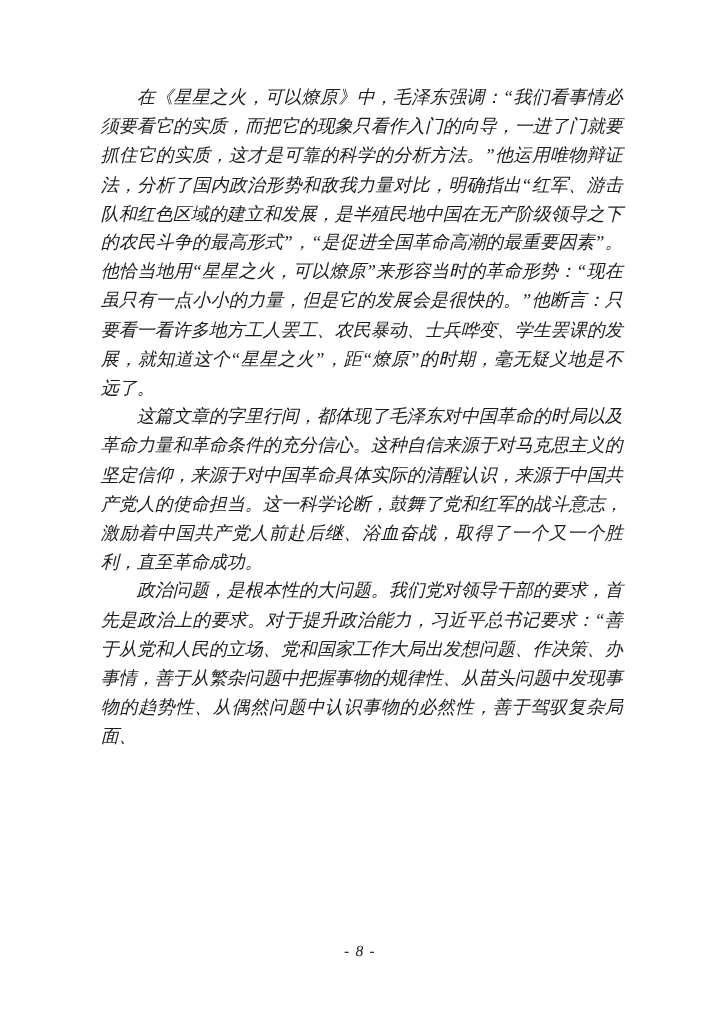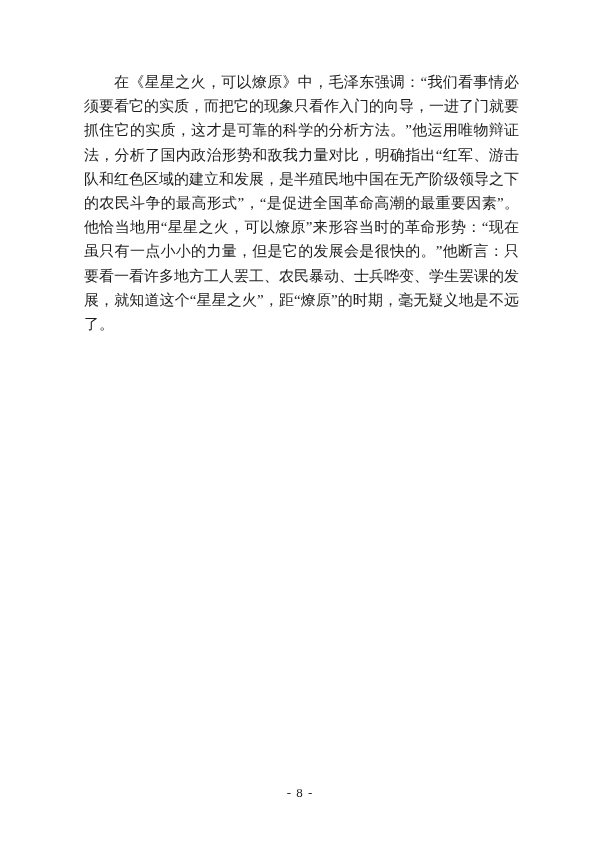--- a/index.html
+++ b/index.html
@@ -10,20 +10,21 @@
     background: #ffffff;
     overflow: hidden;
     font-family: "Liberation Serif", "DejaVu Serif", serif;
   }
 
   .page {
     position: relative;
     width: 600px;
     height: 713px;
     background: #ffffff;
+    font-style: italic;
   }
 
   .text-block {
     position: absolute;
     left: 84px;
     top: 70px;
     width: 435px;
     color: #1c1c1c;
     font-size: 15px;
     line-height: 24.2px;
@@ -49,19 +50,21 @@
     letter-spacing: 1px;
   }
 </style>
 </head>
 <body>
 
 <div class="page">
 
   <div class="text-block">
     <p>在《星星之火，可以燎原》中，毛泽东强调：“我们看事情必须要看它的实质，而把它的现象只看作入门的向导，一进了门就要抓住它的实质，这才是可靠的科学的分析方法。”他运用唯物辩证法，分析了国内政治形势和敌我力量对比，明确指出“红军、游击队和红色区域的建立和发展，是半殖民地中国在无产阶级领导之下的农民斗争的最高形式”，“是促进全国革命高潮的最重要因素”。他恰当地用“星星之火，可以燎原”来形容当时的革命形势：“现在虽只有一点小小的力量，但是它的发展会是很快的。”他断言：只要看一看许多地方工人罢工、农民暴动、士兵哗变、学生罢课的发展，就知道这个“星星之火”，距“燎原”的时期，毫无疑义地是不远了。</p>
+    <p>这篇文章的字里行间，都体现了毛泽东对中国革命的时局以及革命力量和革命条件的充分信心。这种自信来源于对马克思主义的坚定信仰，来源于对中国革命具体实际的清醒认识，来源于中国共产党人的使命担当。这一科学论断，鼓舞了党和红军的战斗意志，激励着中国共产党人前赴后继、浴血奋战，取得了一个又一个胜利，直至革命成功。</p>
+    <p>政治问题，是根本性的大问题。我们党对领导干部的要求，首先是政治上的要求。对于提升政治能力，习近平总书记要求：“善于从党和人民的立场、党和国家工作大局出发想问题、作决策、办事情，善于从繁杂问题中把握事物的规律性、从苗头问题中发现事物的趋势性、从偶然问题中认识事物的必然性，善于驾驭复杂局面、</p>
   </div>
 
   <div class="page-footer">
     <span>- 8 -</span>
   </div>
 
 </div>
 
 </body></html>

